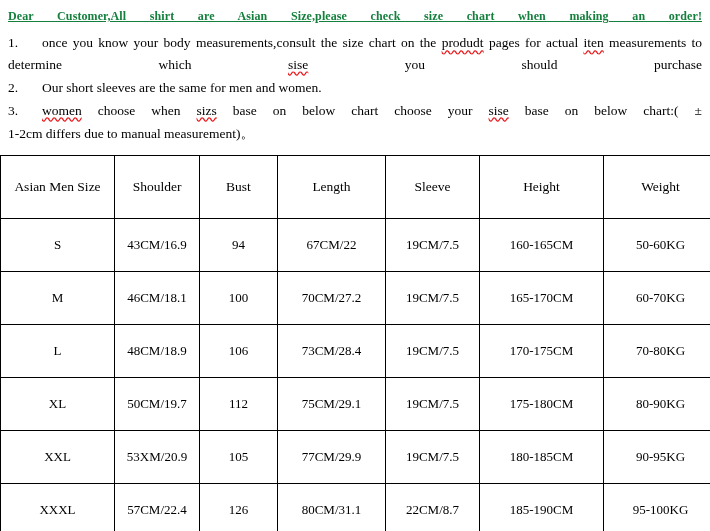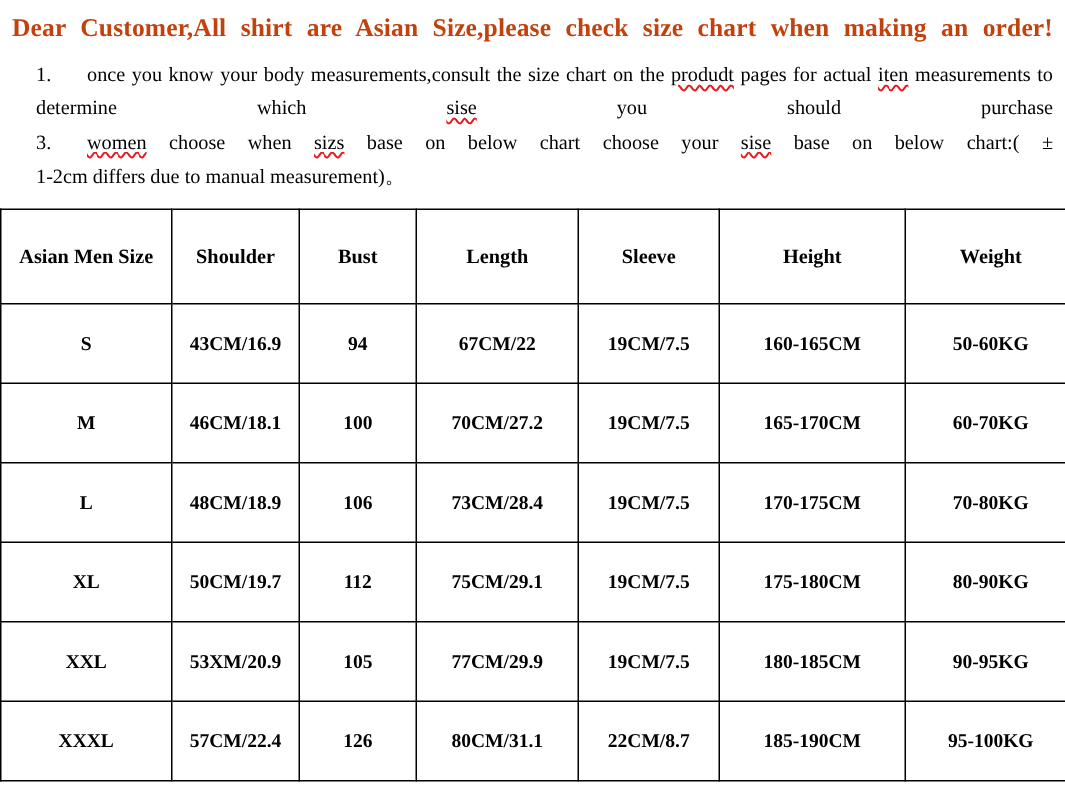--- a/index.html
+++ b/index.html
@@ -18,38 +18,39 @@
     position: relative;
     width: 710px;
     height: 531px;
     box-sizing: border-box;
     padding: 0;
   }
   .notice {
     padding: 8px 8px 0 8px;
   }
   .notice-heading {
-    color: #c2410c;
+    color: #15803d;
     font-weight: bold;
-    font-size: 17px;
+    font-size: 12px;
     line-height: 1.35;
     text-align: justify;
     text-align-last: justify;
     margin: 0 0 8px 0;
     letter-spacing: 0.1px;
+    text-decoration: underline;
   }
   .notice-list {
     margin: 0;
     padding: 0;
     list-style: none;
   }
   .notice-item {
     font-size: 13.5px;
     line-height: 1.62;
-    margin: 0 0 1px 16px;
+    margin: 0 0 1px 0;
     display: block;
     text-align: justify;
   }
   .notice-item .num {
     display: inline-block;
     width: 34px;
   }
   .u-wave {
     text-decoration: underline;
     text-decoration-style: wavy;
@@ -66,21 +67,21 @@
     table-layout: fixed;
     margin-top: 11px;
     font-size: 13px;
   }
   table.size-chart td, table.size-chart th {
     border: 1px solid #000000;
     text-align: center;
     vertical-align: middle;
     padding: 0;
     height: 52px;
-    font-weight: bold;
+    font-weight: normal;
     font-family: "Liberation Serif", serif;
   }
   table.size-chart thead th {
     height: 62px;
     font-size: 13.5px;
   }
   table.size-chart tbody td {
     font-size: 13px;
   }
   .col-0 { width: 113px; }
@@ -100,20 +101,23 @@
 
   <div class="notice">
     <div class="notice-heading">Dear Customer,All shirt are Asian Size,please check size chart when making an order!</div>
 
     <div class="notice-list">
 
       <div class="notice-item justify-line">
         <span class="num">1.</span><span>once you know your body measurements,consult the size chart on the </span><span class="u-wave">produdt</span><span> pages for actual </span><span class="u-wave">iten</span><span> measurements to determine which </span><span class="u-wave">sise</span><span> you should purchase</span>
       </div>
 
+      <div class="notice-item">
+        <span class="num">2.</span><span>Our short sleeves are the same for men and women.</span>
+      </div>
 
       <div class="notice-item justify-line">
         <span class="num">3.</span><span class="u-wave">women</span><span> choose when </span><span class="u-wave">sizs</span><span> base on below chart choose your </span><span class="u-wave">sise</span><span> base on below chart:( ±</span>
       </div>
 
       <div class="notice-item">1-2cm differs due to manual measurement)。</div>
 
     </div>
   </div>
 

